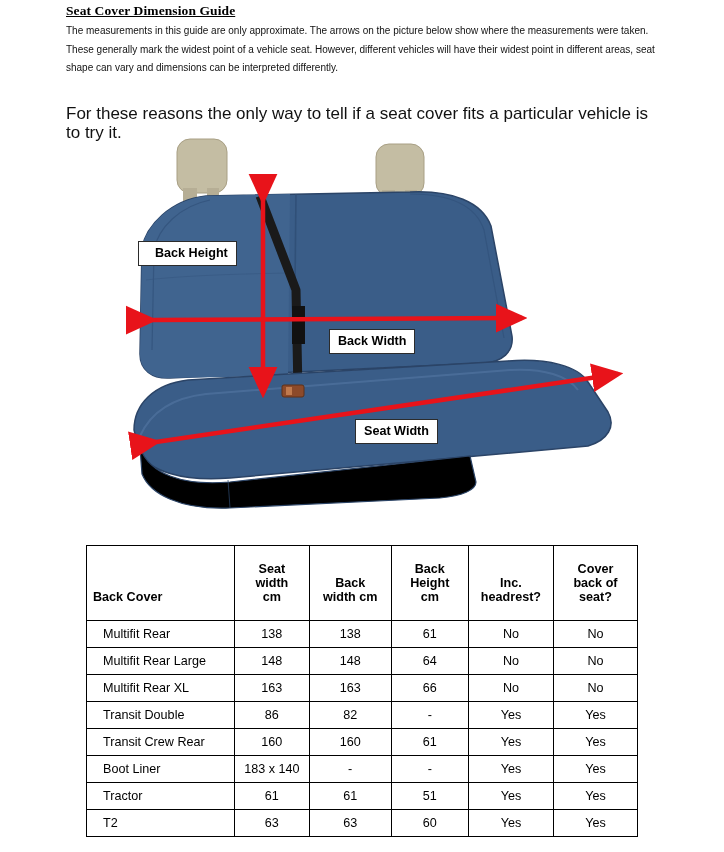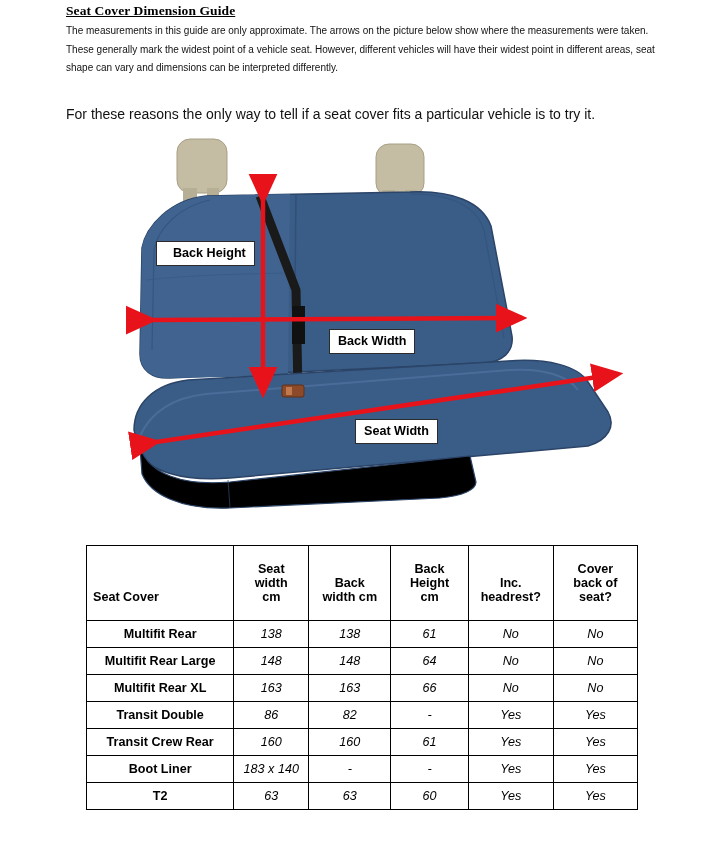--- a/index.html
+++ b/index.html
@@ -38,21 +38,21 @@
     width: 594px;
     font-size: 10px;
     line-height: 18.5px;
     color: #111;
   }
   .intro2 {
     position: absolute;
     left: 66px;
     top: 105px;
     width: 600px;
-    font-size: 14px;
+    font-size: 17px;
     line-height: 18.5px;
     color: #111;
   }
 
   
   .illustration {
     position: absolute;
     left: 110px;
     top: 130px;
     width: 530px;
@@ -63,21 +63,21 @@
   .callout {
     position: absolute;
     background: #ffffff;
     border: 1px solid #2b2b2b;
     font-size: 12.6px;
     font-weight: bold;
     padding: 4px 8px 5px 8px;
     white-space: nowrap;
     line-height: 14px;
   }
-  #callout-back-height { left: 156px; top: 241px; padding-left: 16px; }
+  #callout-back-height { left: 138px; top: 241px; padding-left: 16px; }
   #callout-back-width  { left: 329px; top: 329px; }
   #callout-seat-width  { left: 355px; top: 419px; }
 
   
   .table-wrap {
     position: absolute;
     left: 86px;
     top: 545px;
     width: 552px;
   }
@@ -99,27 +99,26 @@
     height: 56px;
     vertical-align: bottom;
     padding-bottom: 16px;
   }
   table.dims thead th.first {
     text-align: left;
     vertical-align: bottom;
     padding-left: 6px;
   }
   table.dims td.name {
-    text-align: center;
-    font-weight: bold;
-    padding-left: 4px;
+    text-align: left;
+    font-weight: normal;
+    padding-left: 16px;
   }
   table.dims td.val {
     text-align: center;
-    font-style: italic;
   }
   .col-name  { width: 148px; }
   .col-seatw { width: 70px; }
   .col-backw { width: 78px; }
   .col-backh { width: 72px; }
   .col-head  { width: 78px; }
   .col-cover { width: 80px; }
   .two-line { line-height: 13px; }
 </style>
 </head>
@@ -193,21 +192,21 @@
   </div>
 
   <div class="callout" id="callout-back-height">Back Height</div>
   <div class="callout" id="callout-back-width">Back Width</div>
   <div class="callout" id="callout-seat-width">Seat Width</div>
 
   <div class="table-wrap">
     <table class="dims">
       <thead>
         <tr>
-          <th class="first col-name">Seat Cover</th>
+          <th class="first col-name">Back Cover</th>
           <th class="col-seatw two-line">
             <span>Seat</span><br>
             <span>width</span><br>
             <span>cm</span>
           </th>
           <th class="col-backw two-line">
             <span>Back</span><br>
             <span>width cm</span>
           </th>
           <th class="col-backh two-line">
@@ -269,20 +268,28 @@
         </tr>
         <tr>
           <td class="name">Boot Liner</td>
           <td class="val">183 x 140</td>
           <td class="val">-</td>
           <td class="val">-</td>
           <td class="val">Yes</td>
           <td class="val">Yes</td>
         </tr>
         <tr>
+          <td class="name">Tractor</td>
+          <td class="val">61</td>
+          <td class="val">61</td>
+          <td class="val">51</td>
+          <td class="val">Yes</td>
+          <td class="val">Yes</td>
+        </tr>
+        <tr>
           <td class="name">T2</td>
           <td class="val">63</td>
           <td class="val">63</td>
           <td class="val">60</td>
           <td class="val">Yes</td>
           <td class="val">Yes</td>
         </tr>
       </tbody>
     </table>
   </div>

